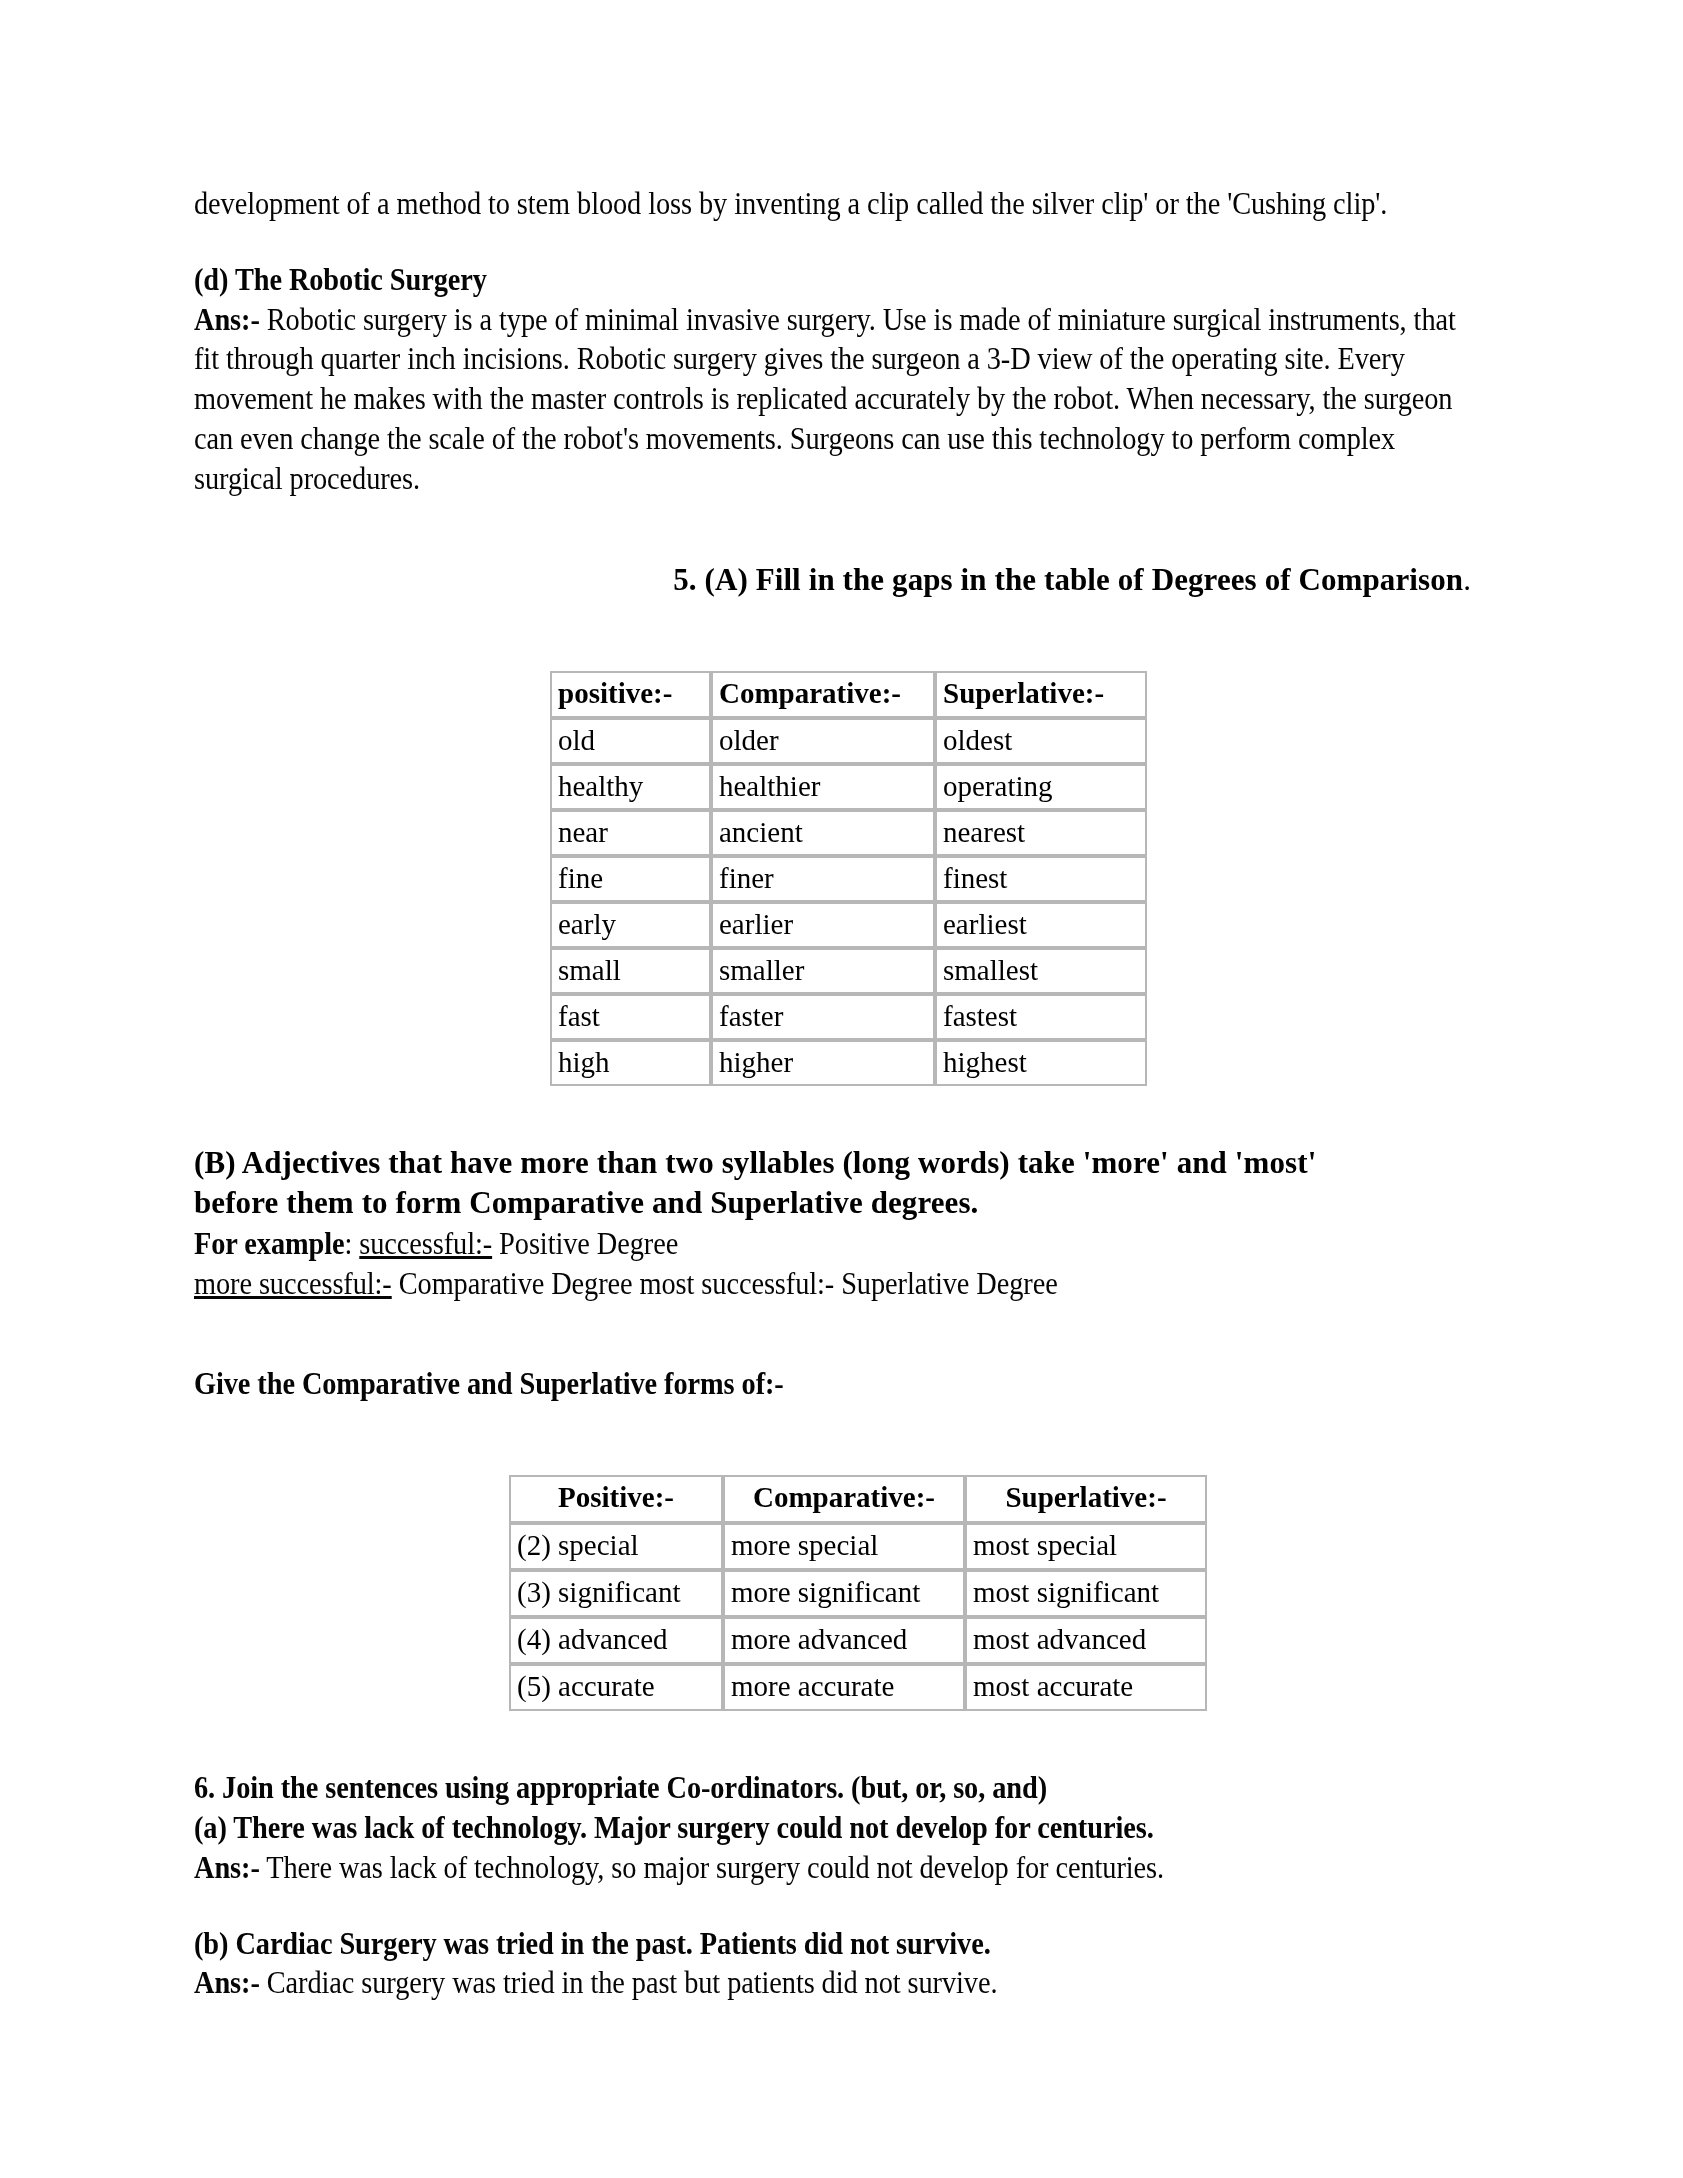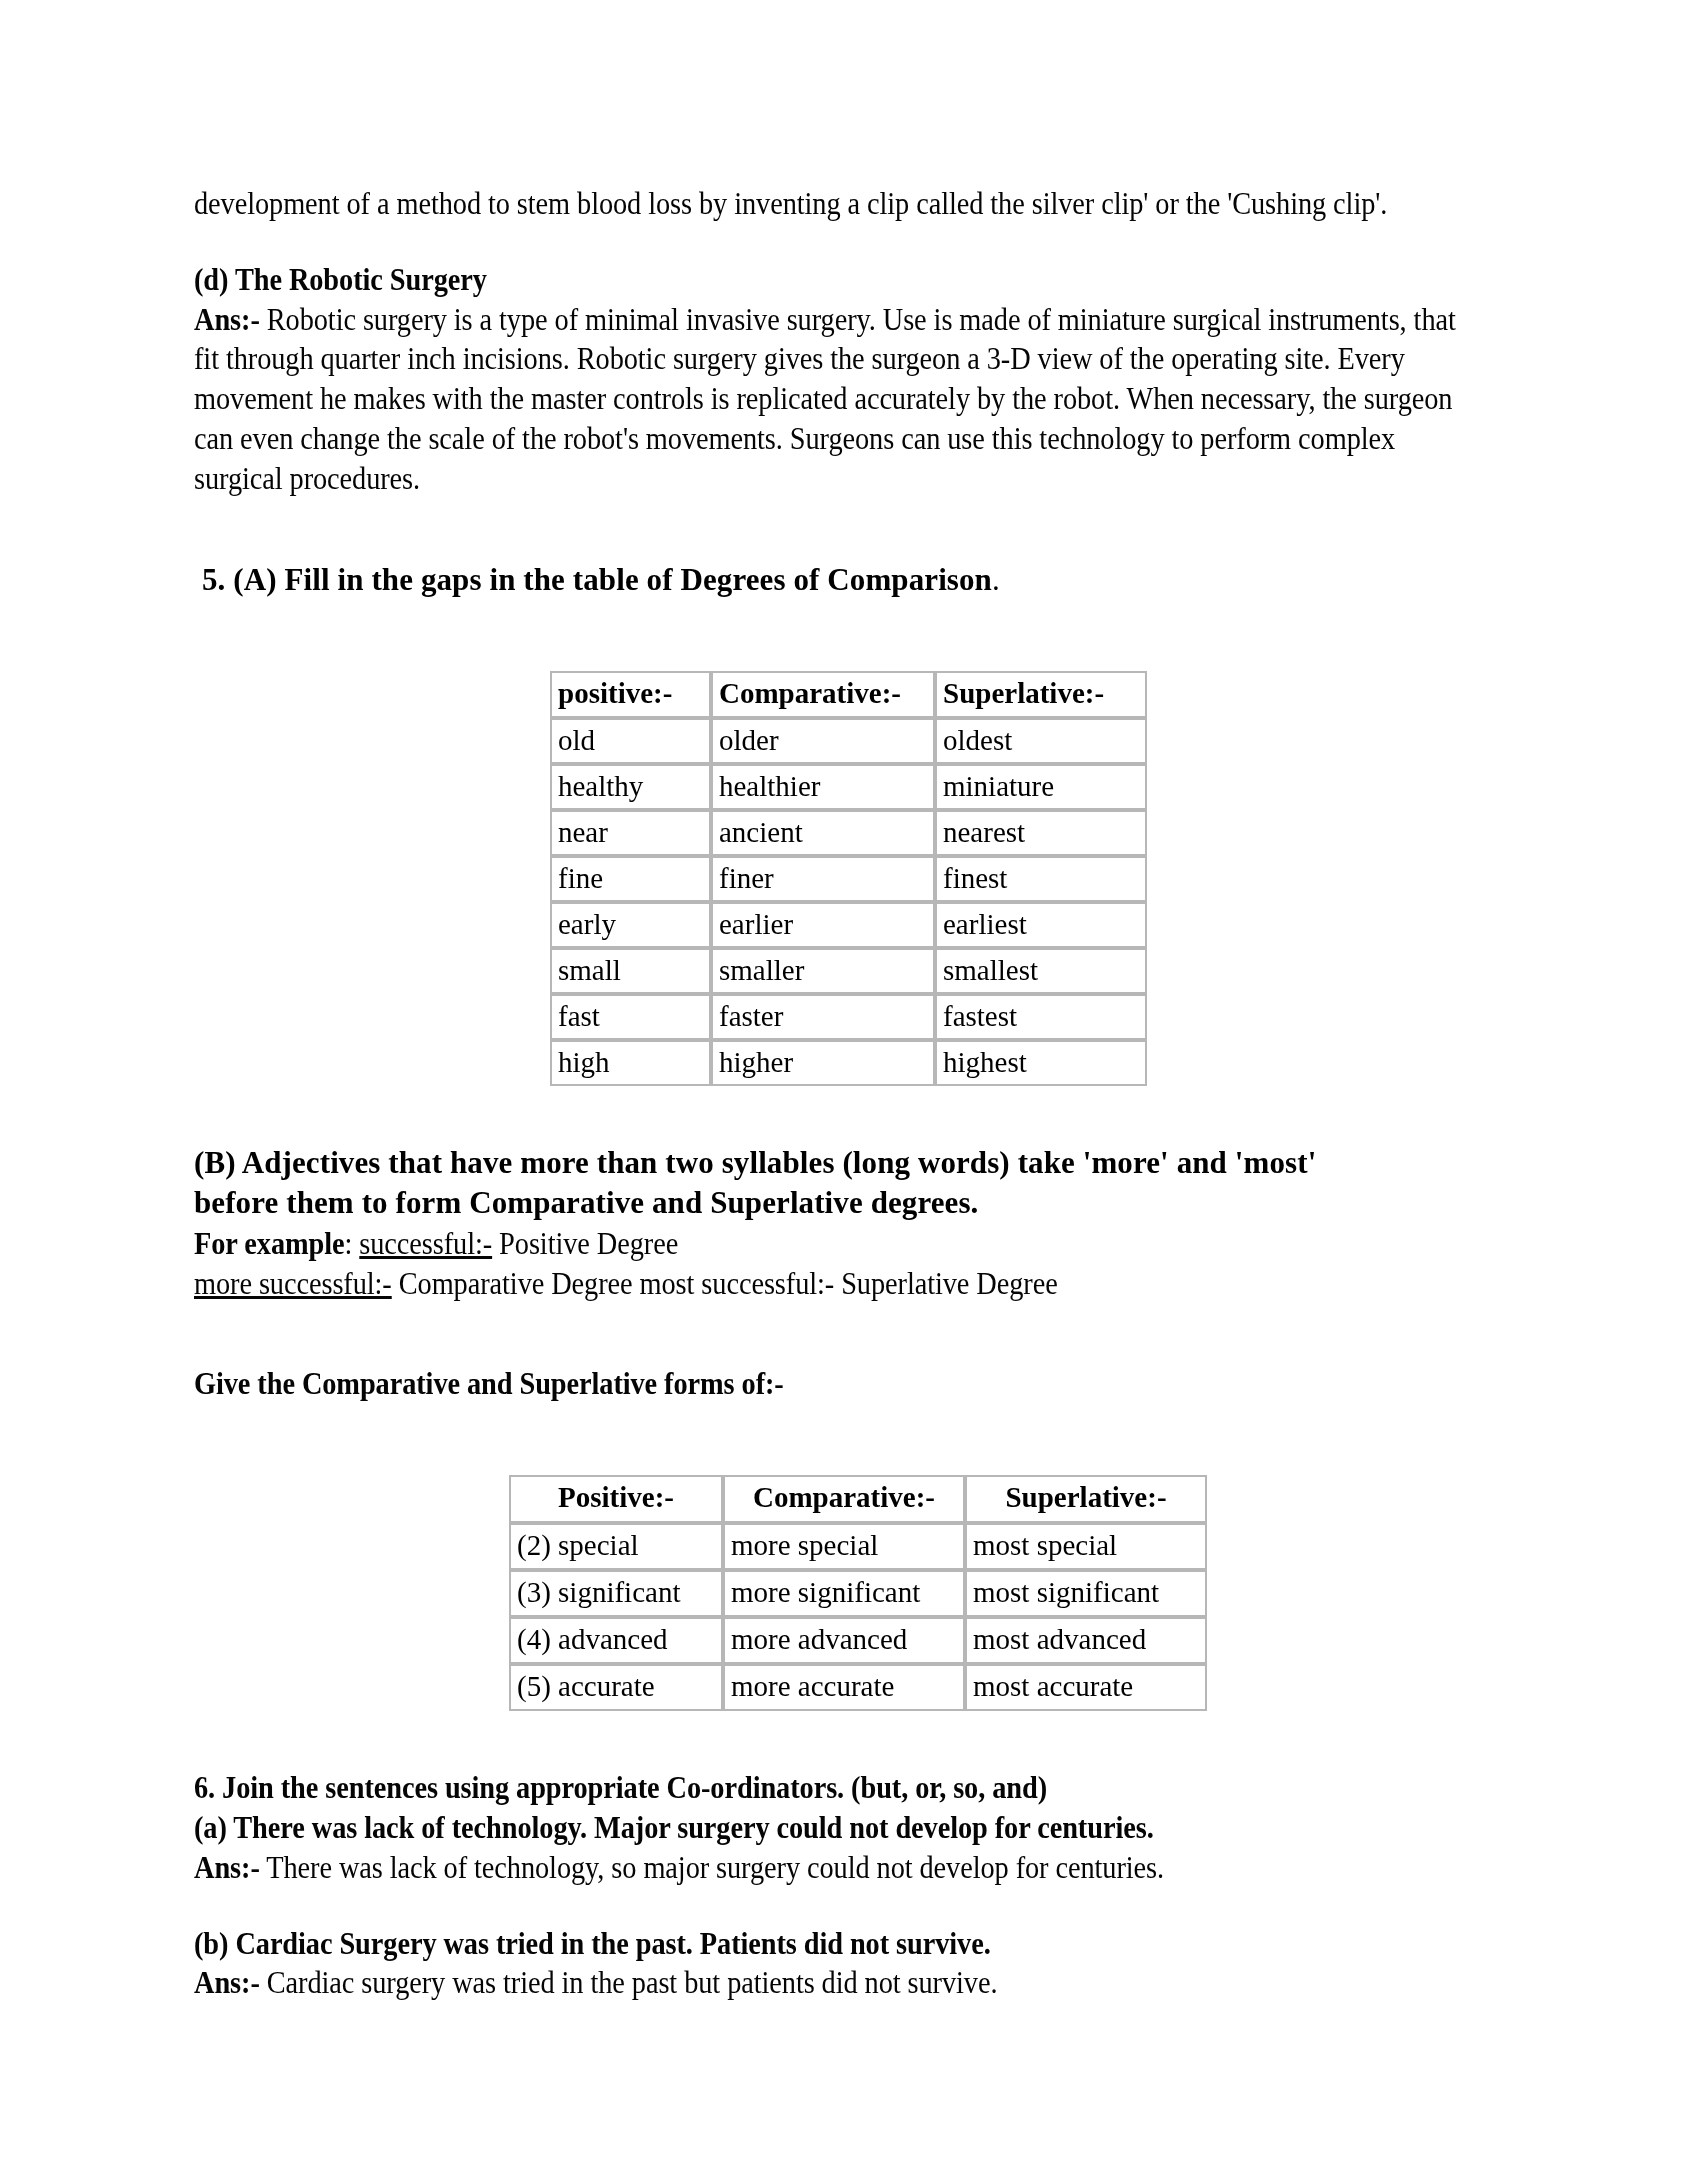--- a/index.html
+++ b/index.html
@@ -131,21 +131,21 @@
     <div class="body-text">
       <span class="squeeze bold">(d) The Robotic Surgery</span>
     </div>
 
     <div class="body-text">
       <span class="squeeze"><span class="bold">Ans:-</span> <span>Robotic surgery is a type of minimal invasive surgery. Use is made of miniature surgical instruments, that fit through quarter inch incisions. Robotic surgery gives the surgeon a 3-D view of the operating site. Every movement he makes with the master controls is replicated accurately by the robot. When necessary, the surgeon can even change the scale of the robot's movements. Surgeons can use this technology to perform complex surgical procedures.</span></span>
     </div>
 
     <div class="gap-xl"></div>
 
-    <div class="wide-bold" style="padding-left:8px;">
+    <div class="wide-bold" style="padding-left:8px;text-align:right;">
       <span>5. (A) Fill in the gaps in the table of Degrees of Comparison</span><span style="font-weight:normal;">.</span>
     </div>
 
     <div class="tbl-space-top"></div>
 
     <div class="tbl-wrap">
       <table class="doc-table" id="table-degrees">
         <thead>
           <tr>
             <th class="c1">positive:-</th>
@@ -155,21 +155,21 @@
         </thead>
         <tbody>
           <tr>
             <td class="c1">old</td>
             <td class="c2">older</td>
             <td class="c3">oldest</td>
           </tr>
           <tr>
             <td class="c1">healthy</td>
             <td class="c2">healthier</td>
-            <td class="c3">miniature</td>
+            <td class="c3">operating</td>
           </tr>
           <tr>
             <td class="c1">near</td>
             <td class="c2">ancient</td>
             <td class="c3">nearest</td>
           </tr>
           <tr>
             <td class="c1">fine</td>
             <td class="c2">finer</td>
             <td class="c3">finest</td>

